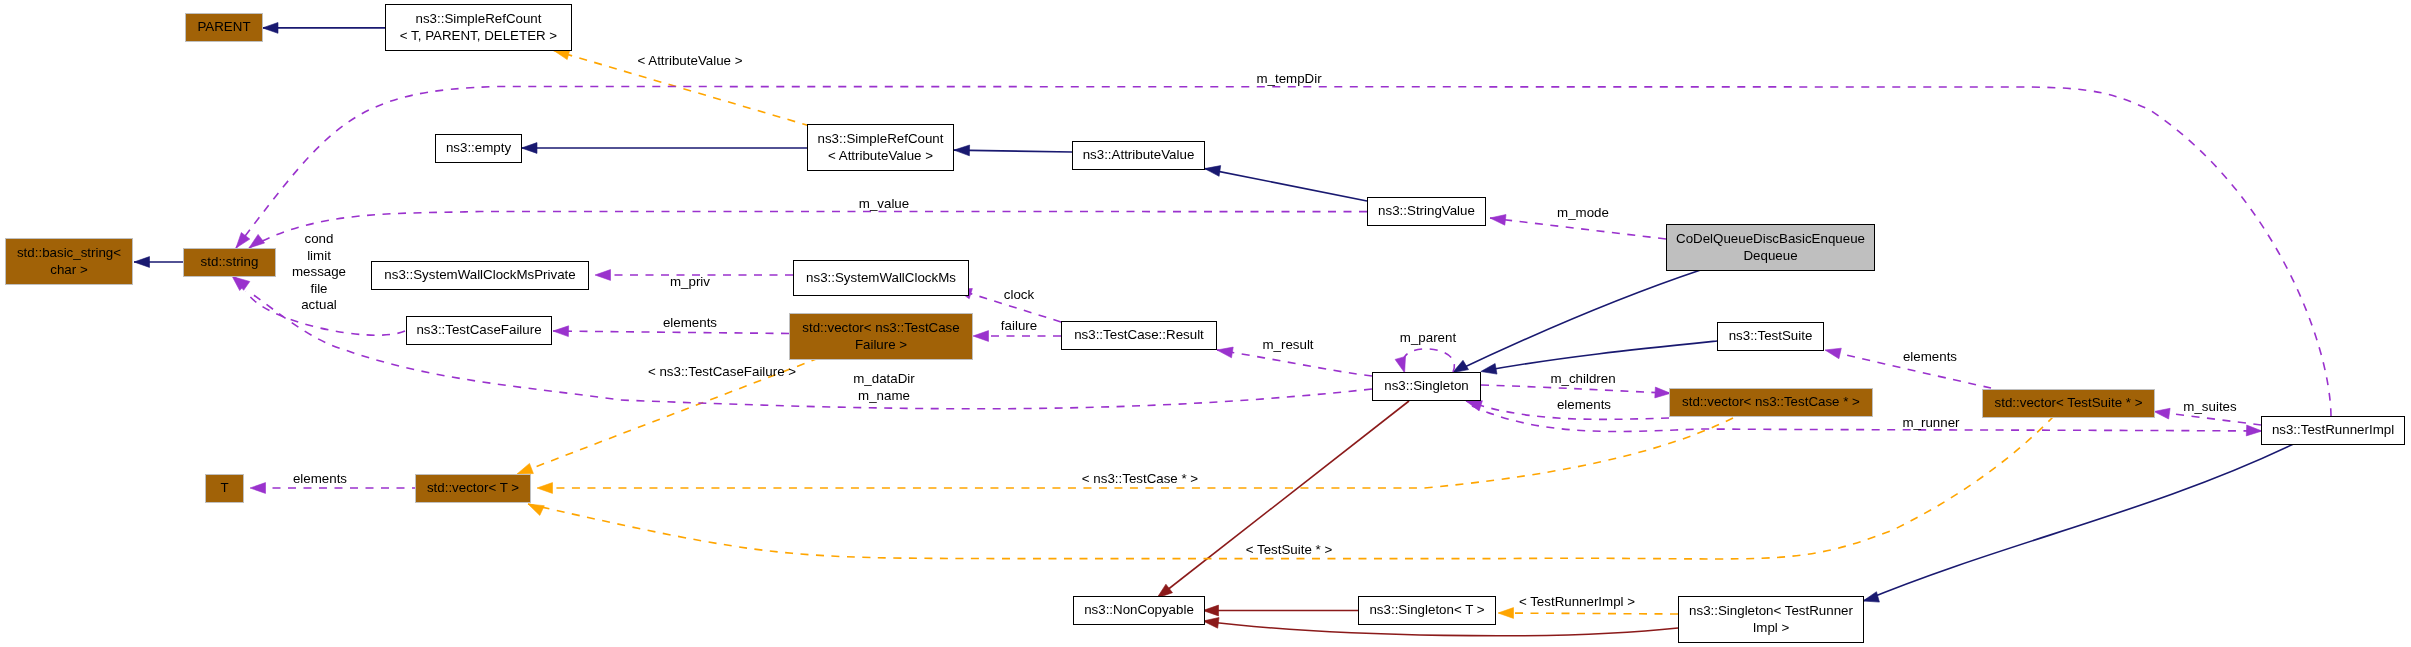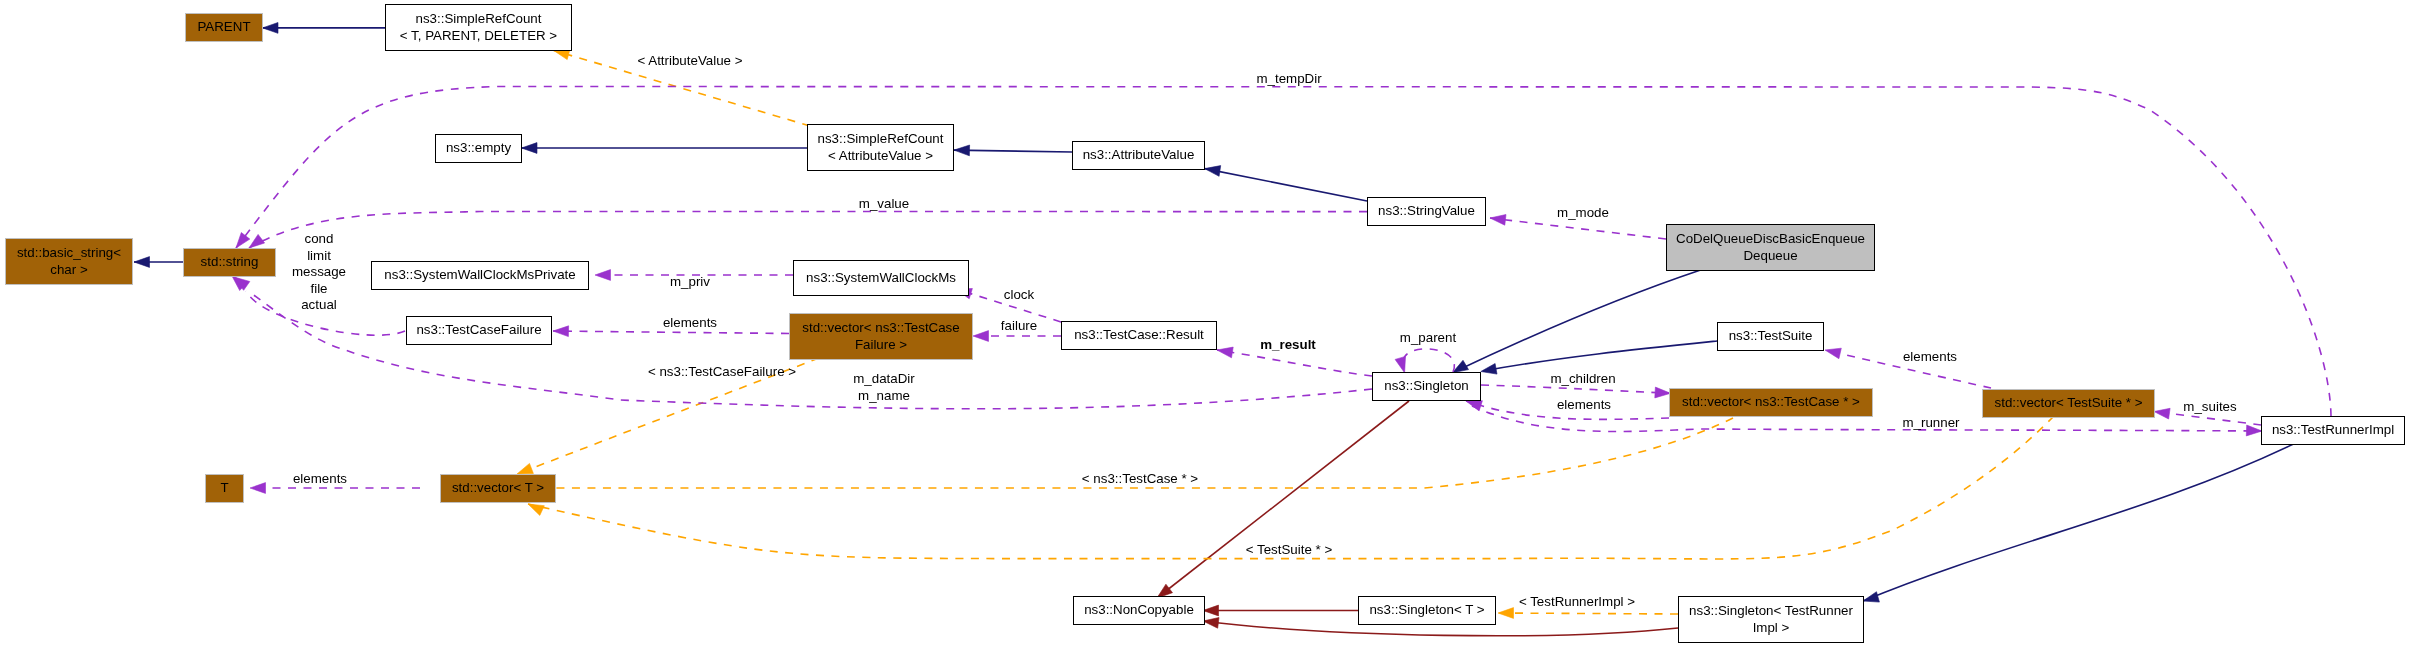--- a/index.html
+++ b/index.html
@@ -171,41 +171,41 @@
       <div class="nodebox nb-solid" style="left: 406px; top: 316px; width: 146px; height: 29px;">ns3::TestCaseFailure</div>
       <div class="nodebox nb-light" style="left: 789px; top: 313px; width: 184px; height: 47px;">std::vector&lt; ns3::TestCase
 Failure &gt;</div>
       <div class="nodebox nb-solid" style="left: 1061px; top: 321px; width: 156px; height: 29px;">ns3::TestCase::Result</div>
       <div class="nodebox nb-solid" style="left: 1372px; top: 372px; width: 109px; height: 29px;">ns3::Singleton</div>
       <div class="nodebox nb-solid" style="left: 1717px; top: 322px; width: 107px; height: 29px;">ns3::TestSuite</div>
       <div class="nodebox nb-light" style="left: 1669px; top: 388px; width: 204px; height: 29px;">std::vector&lt; ns3::TestCase * &gt;</div>
       <div class="nodebox nb-light" style="left: 1982px; top: 389px; width: 173px; height: 29px;">std::vector&lt; TestSuite * &gt;</div>
       <div class="nodebox nb-solid" style="left: 2261px; top: 416px; width: 144px; height: 29px;">ns3::TestRunnerImpl</div>
       <div class="nodebox nb-light" style="left: 205px; top: 474px; width: 39px; height: 29px;">T</div>
-      <div class="nodebox nb-light" style="left: 440px; top: 474px; width: 116px; height: 29px;">std::vector&lt; T &gt;</div>
+      <div class="nodebox nb-light" style="left: 415px; top: 474px; width: 116px; height: 29px;">std::vector&lt; T &gt;</div>
       <div class="nodebox nb-solid" style="left: 1073px; top: 596px; width: 132px; height: 29px;">ns3::NonCopyable</div>
       <div class="nodebox nb-solid" style="left: 1358px; top: 596px; width: 138px; height: 29px;">ns3::Singleton&lt; T &gt;</div>
       <div class="nodebox nb-solid" style="left: 1678px; top: 596px; width: 186px; height: 47px;">ns3::Singleton&lt; TestRunner
 Impl &gt;</div>
     </div>
   <div id="labels-layer">
       <div class="edgelabel" style="left: 690px; top: 52.5px;">&lt; AttributeValue &gt;</div>
       <div class="edgelabel" style="left: 1289px; top: 70.8px;">m_tempDir</div>
       <div class="edgelabel" style="left: 883.9px; top: 196.2px;">m_value</div>
       <div class="edgelabel" style="left: 1583.2px; top: 205.3px;">m_mode</div>
       <div class="edgelabel" style="left: 318.5px; top: 231.4px;">cond
 limit
 message
 file
 actual</div>
       <div class="edgelabel" style="left: 689.5px; top: 274px;">m_priv</div>
       <div class="edgelabel" style="left: 1018.5px; top: 286.6px;">clock</div>
       <div class="edgelabel" style="left: 689.5px; top: 315.3px;">elements</div>
       <div class="edgelabel" style="left: 1018.8px; top: 317.5px;">failure</div>
-      <div class="edgelabel" style="left: 1288px; top: 337.1px; font-weight: bold;">m_result</div>
+      <div class="edgelabel" style="left: 1288px; top: 337.1px;">m_result</div>
       <div class="edgelabel" style="left: 1428px; top: 330.4px;">m_parent</div>
       <div class="edgelabel" style="left: 722px; top: 364.2px;">&lt; ns3::TestCaseFailure &gt;</div>
       <div class="edgelabel" style="left: 883.5px; top: 370.9px;">m_dataDir
 m_name</div>
       <div class="edgelabel" style="left: 1583px; top: 370.5px;">m_children</div>
       <div class="edgelabel" style="left: 1583.7px; top: 396.9px;">elements</div>
       <div class="edgelabel" style="left: 1929.6px; top: 348.9px;">elements</div>
       <div class="edgelabel" style="left: 2209.7px; top: 399.1px;">m_suites</div>
       <div class="edgelabel" style="left: 1930.8px; top: 415.3px;">m_runner</div>
       <div class="edgelabel" style="left: 319.8px; top: 471.3px;">elements</div>

